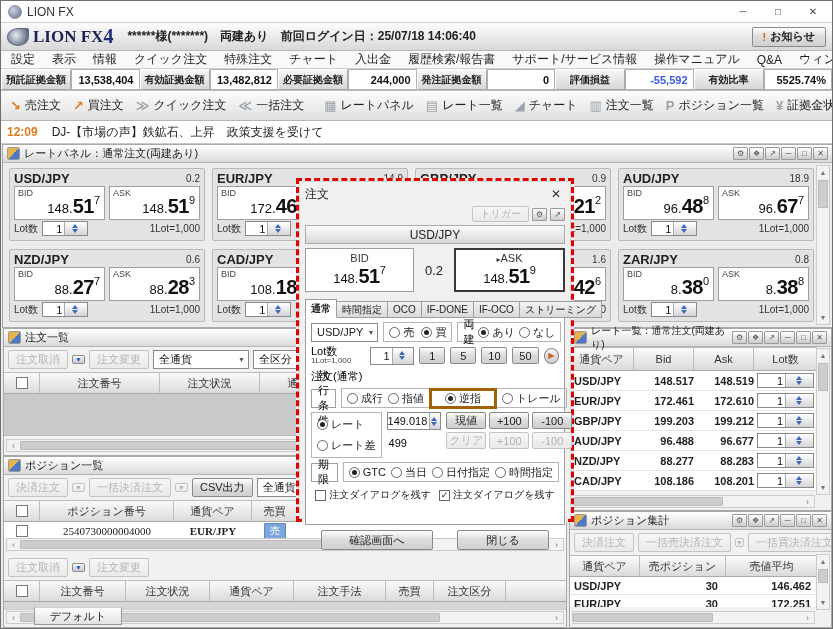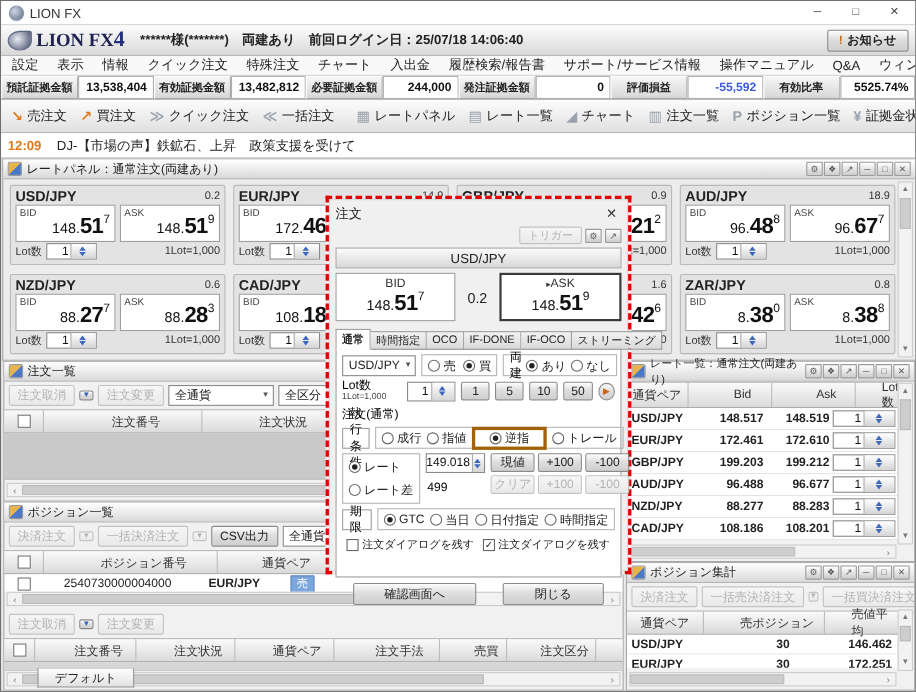--- a/index.html
+++ b/index.html
@@ -9,21 +9,21 @@
   
   .btn{display:inline-flex;align-items:center;justify-content:center;background:linear-gradient(#fdfdfd,#dedede 45%,#cfcfcf);border:1px solid #8a8a8a;border-radius:2px;font-size:11px;color:#222;padding:1px 7px;white-space:nowrap;}
   .btn.dis{color:#b3b3b3;border-color:#c3c3c3;background:linear-gradient(#f6f6f6,#e9e9e9);}
   .ddbtn{width:13px;padding:0;font-size:7px;color:#2d62c8;}
   .sel{display:inline-flex;align-items:center;justify-content:space-between;background:#fff;border:1px solid #8a8a8a;font-size:11px;padding:1px 3px 1px 5px;color:#222;}
   .sel b{font-size:7px;color:#555;font-weight:normal;margin-left:4px;}
   .ptitle{height:18px;background:linear-gradient(#ffffff,#d9d9d9);border-bottom:1px solid #b5b5b5;display:flex;align-items:center;padding:0 4px;font-size:11px;color:#222;gap:4px;}
   .wico16{width:13px;height:13px;border-radius:2px;background:linear-gradient(135deg,#e8b34b 0 50%,#4b79c8 50% 100%);border:1px solid #999;flex:none;}
   .wics{margin-left:auto;display:flex;gap:1px;}
   .wic{width:15px;height:13px;display:inline-flex;align-items:center;justify-content:center;font-size:8px;font-weight:normal;color:#555;background:linear-gradient(#fff,#ccc);border:1px solid #9a9a9a;border-radius:1px;font-style:normal;}
-  .thead{display:flex;background:linear-gradient(#fafafa,#dadada);border-top:1px solid #bbb;border-bottom:1px solid #aaa;gap:24px;}
+  .thead{display:flex;background:linear-gradient(#fafafa,#dadada);border-top:1px solid #bbb;border-bottom:1px solid #aaa;}
   .th{font-size:11px;color:#333;display:flex;align-items:center;justify-content:center;border-right:1px solid #bcbcbc;height:100%;}
   .cbx{width:12px;height:12px;background:#fff;border:1px solid #777;display:inline-flex;align-items:center;justify-content:center;font-size:9px;color:#222;flex:none;}
   .hscroll{position:absolute;height:13px;background:#f2f2f2;border:1px solid #ccc;display:flex;align-items:center;}
   .harrow{width:13px;height:11px;display:flex;align-items:center;justify-content:center;font-size:9px;color:#777;}
   .hthumb{height:9px;background:#cdcdcd;border:1px solid #bbb;border-radius:1px;}
   .vscroll{position:absolute;width:14px;background:#f2f2f2;border:1px solid #ccc;display:flex;flex-direction:column;align-items:center;}
   .varrow{height:13px;width:12px;display:flex;align-items:center;justify-content:center;font-size:7px;color:#777;}
   .vthumb{width:10px;background:#cdcdcd;border:1px solid #bbb;flex:0 0 28px;margin-top:1px;}
   .rd{display:inline-flex;align-items:center;gap:3px;font-size:11px;color:#222;white-space:nowrap;}
   .rd i{width:11px;height:11px;border-radius:50%;border:1px solid #666;background:#fff;position:relative;flex:none;}
@@ -624,21 +624,21 @@
     </div>
     <div class="thead" style="height:22px;">
       <span class="th" style="width:36px;">
           <span class="cbx"></span>
         </span>
       <span class="th" style="width:134px;">ポジション番号</span>
       <span class="th" style="width:78px;">通貨ペア</span>
       <span class="th" style="width:46px;">売買</span>
       <span class="th" style="flex:1;border-right:none;justify-content:flex-start;padding-left:14px;">約定</span>
     </div>
-    <div style="height:16px;overflow:hidden;position:relative;">
+    <div style="height:16px;overflow:hidden;position:relative;font-family:Liberation Serif, serif;">
       <div class="row" style="height:18px;">
         <span class="cell" style="width:36px;justify-content:center;">
             <span class="cbx"></span>
           </span>
         <span class="cell" style="width:134px;justify-content:center;">2540730000004000</span>
         <span class="cell orange" style="width:78px;justify-content:center;">EUR/JPY</span>
         <span class="cell" style="width:46px;justify-content:center;">
             <span class="badge-sell">売</span>
           </span>
       </div>

